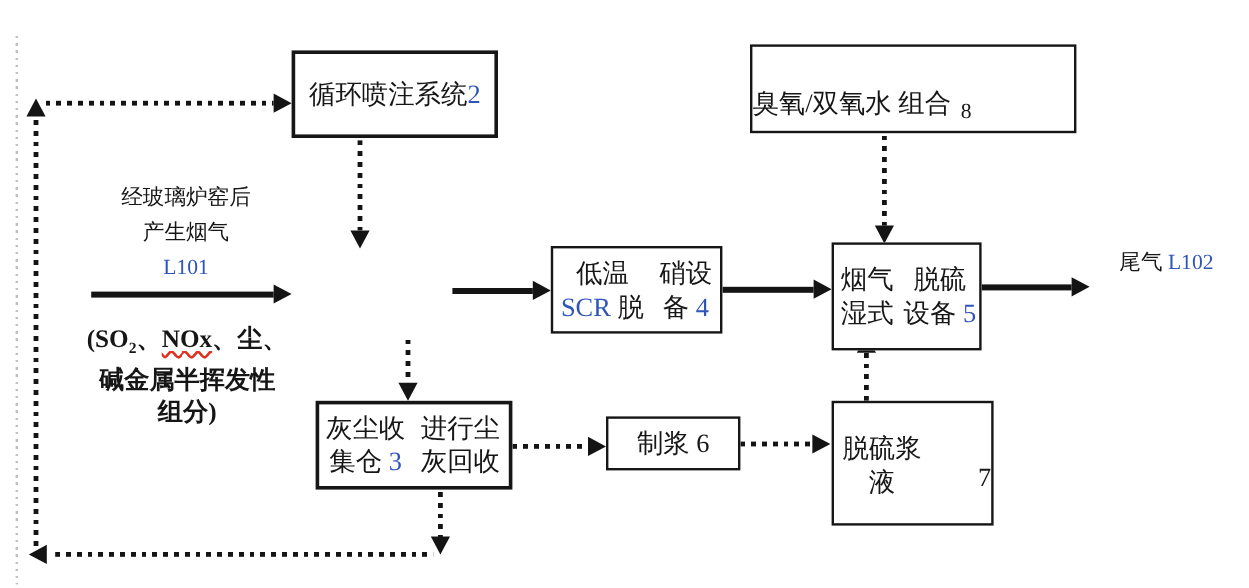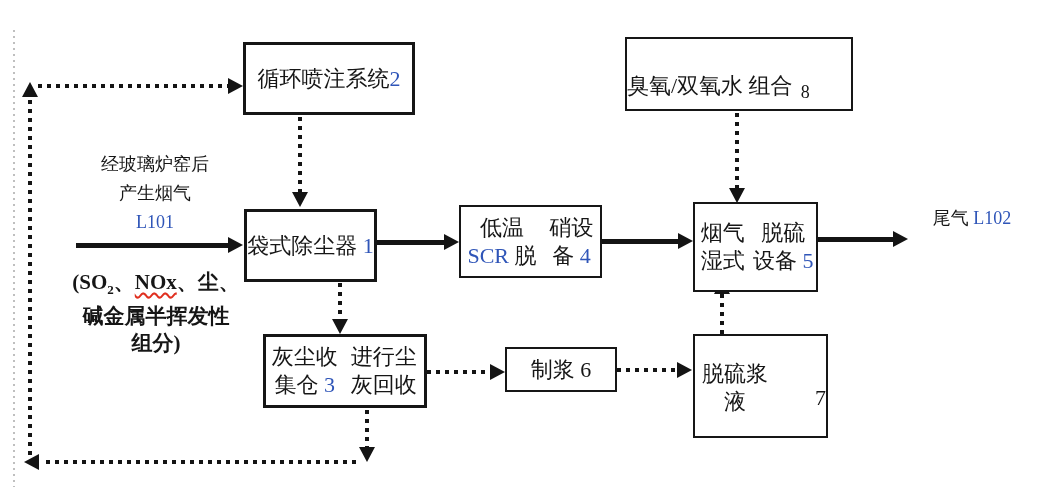--- a/index.html
+++ b/index.html
@@ -77,30 +77,26 @@
   <div class="tri tri-right" style="left:678px;top:233px;"></div>
 
   <div class="solid-h" style="left:818px;top:237px;width:75px;"></div>
   <div class="tri tri-right" style="left:893px;top:231px;"></div>
 
   <div class="pbox" style="left:243px;top:42px;width:172px;height:73px;">
     <div><span>循环喷注系统</span></div>
     <div><span class="blue">2</span></div>
   </div>
 
-  <div class="pbox thin" style="left:625px;top:37px;width:228px;height:74px;justify-content:flex-start;padding-top:24px;align-items:center;">
+  <div class="pbox thin" style="left:625px;top:37px;width:272px;height:74px;justify-content:flex-start;padding-top:24px;align-items:center;">
     <div>
       <span>臭氧/双氧水 组合</span><span class="num8">8</span>
     </div>
   </div>
 
-  <div class="pbox" style="left:244px;top:209px;width:133px;height:73px;">
-    <div><span>袋式除尘</span></div>
-    <div><span>器 </span><span class="blue">1</span></div>
-  </div>
 
   <div class="pbox thin" style="left:459px;top:205px;width:143px;height:73px;">
     <div><span>低温 </span><span class="blue">SCR</span><span> 脱</span></div>
     <div><span>硝设备 </span><span class="blue">4</span></div>
   </div>
 
   <div class="pbox thin" style="left:693px;top:202px;width:125px;height:90px;">
     <div><span>烟气湿式</span></div>
     <div><span>脱硫设备 </span><span class="blue">5</span></div>
   </div>

